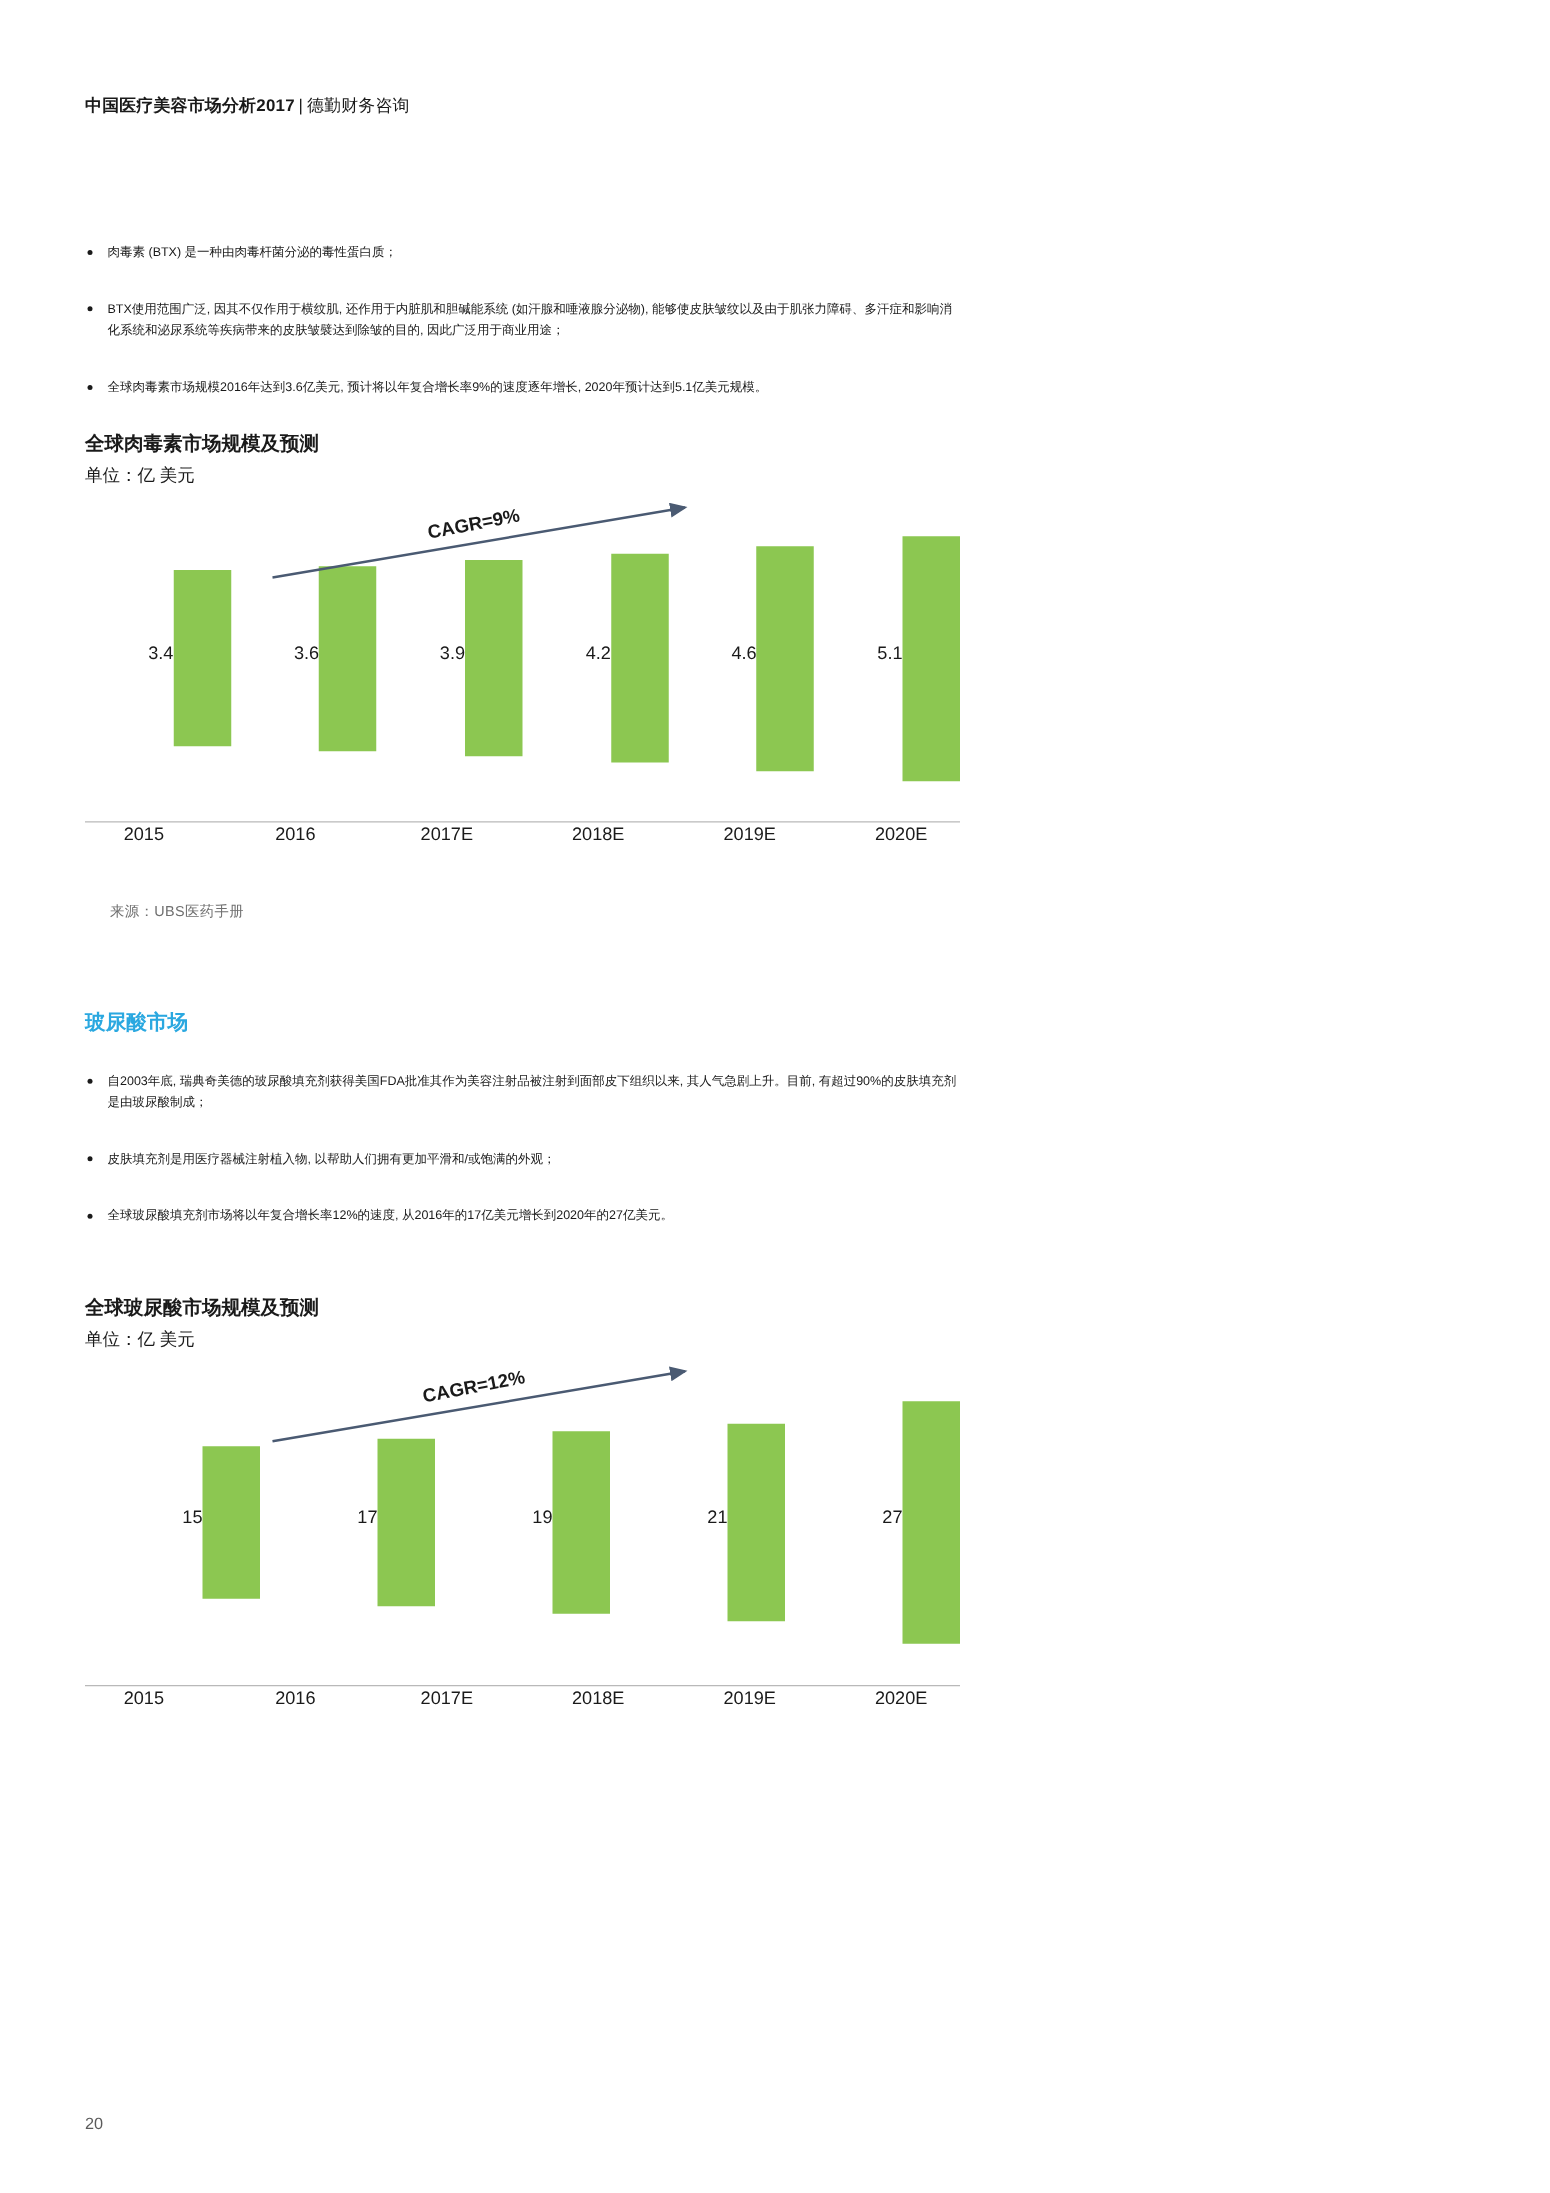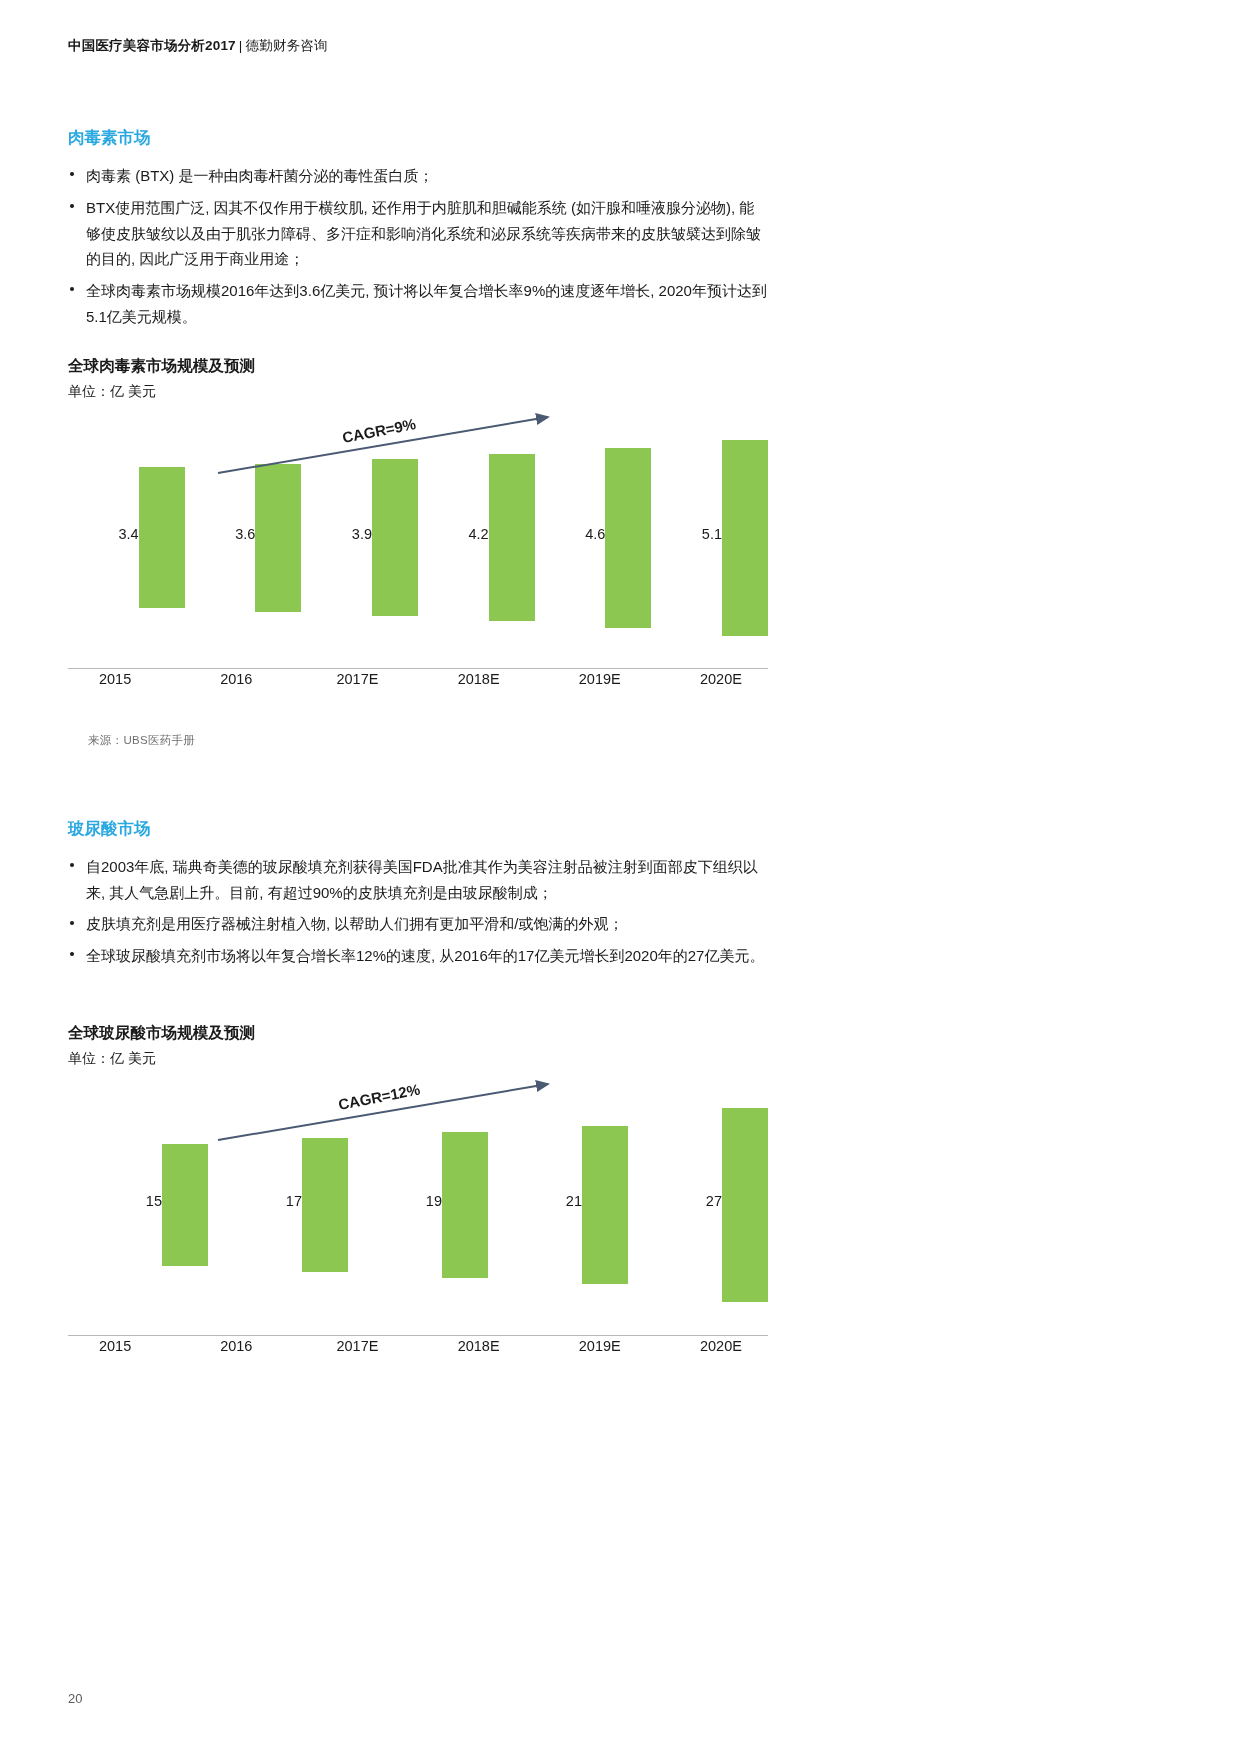--- a/index.html
+++ b/index.html
@@ -11,21 +11,21 @@
     font-family: "Liberation Sans", sans-serif;
     color: #1a1a1a;
     position: relative;
     overflow: hidden;
   }
   .page {
     position: absolute;
     left: 0; top: 0;
     width: 1240px;
     height: 1754px;
-    padding: 37px 120px 40px 68px;
+    padding: 76px 120px 40px 68px;
   }
   .running-head {
     font-size: 13.5px;
     color: #1a1a1a;
     letter-spacing: 0.2px;
     margin-bottom: 0;
     white-space: nowrap;
   }
   .running-head .rh-bold { font-weight: bold; }
   .running-head .rh-sep { font-weight: normal; padding: 0 3px; }
@@ -35,25 +35,26 @@
   .section-title {
     color: #2aa8e0;
     font-weight: bold;
     font-size: 16.5px;
     margin: 0 0 14px 0;
   }
   .bullets { margin: 0; padding: 0; list-style: none; }
   .bullets li {
     position: relative;
     padding-left: 18px;
-    font-size: 15px;
+    font-size: 10px;
     line-height: 1.72;
     margin-bottom: 6px;
     color: #1a1a1a;
     max-width: 700px;
+    margin-top: 28px;
   }
   .bullets li .dot {
     position: absolute;
     left: 2px;
     top: 0.62em;
     width: 4px; height: 4px;
     background: #1a1a1a;
     border-radius: 50%;
   }
   .chart-title {
@@ -161,21 +162,20 @@
 
 <div class="page">
 
   <div class="running-head">
     <span class="rh-bold">中国医疗美容市场分析2017</span><span class="rh-sep">|</span><span class="rh-light">德勤财务咨询</span>
   </div>
 
   <div style="height:72px"></div>
 
   <div class="section">
-    <h2 class="section-title">肉毒素市场</h2>
     <ul class="bullets">
       <li><span class="dot"></span><span>肉毒素 (BTX) 是一种由肉毒杆菌分泌的毒性蛋白质；</span></li>
       <li><span class="dot"></span><span>BTX使用范围广泛, 因其不仅作用于横纹肌, 还作用于内脏肌和胆碱能系统 (如汗腺和唾液腺分泌物), 能够使皮肤皱纹以及由于肌张力障碍、多汗症和影响消化系统和泌尿系统等疾病带来的皮肤皱襞达到除皱的目的, 因此广泛用于商业用途；</span></li>
       <li><span class="dot"></span><span>全球肉毒素市场规模2016年达到3.6亿美元, 预计将以年复合增长率9%的速度逐年增长, 2020年预计达到5.1亿美元规模。</span></li>
     </ul>
 
     <div class="chart-title">全球肉毒素市场规模及预测</div>
     <div class="chart-unit">单位：亿 美元</div>
 
     <div class="chart-wrap">

